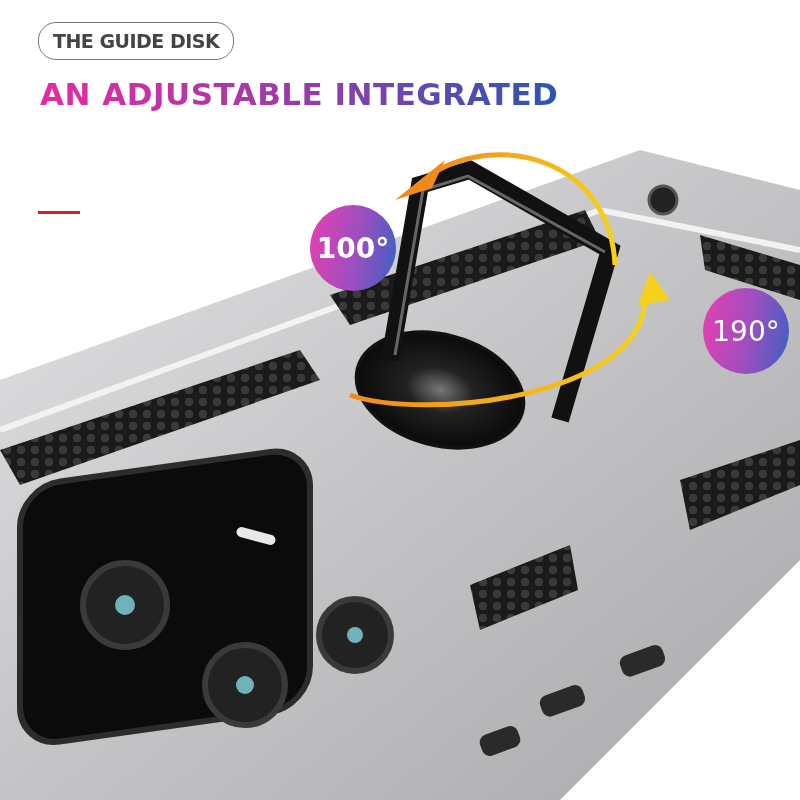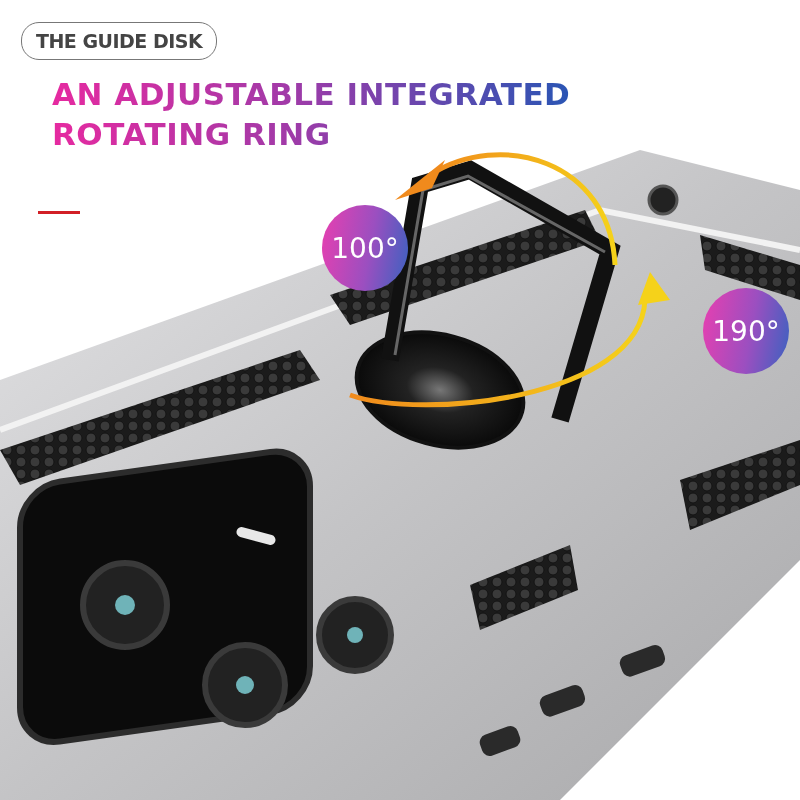--- a/index.html
+++ b/index.html
@@ -1,20 +1,20 @@
 <!DOCTYPE html>
 <html><head>
 <meta charset="utf-8">
 <style>
   html,body{margin:0;padding:0;}
   body{width:800px;height:800px;overflow:hidden;background:#ffffff;position:relative;font-family:"Liberation Sans",sans-serif;}
   .scene{position:absolute;inset:0;}
-  .pill{position:absolute;left:21px;top:22px;height:36px;padding:0 14px;border:1.5px solid #777;border-radius:18px;
+  .pill{position:absolute;left:38px;top:22px;height:36px;padding:0 14px;border:1.5px solid #777;border-radius:18px;
         display:flex;align-items:center;font:bold 19px "DejaVu Sans",sans-serif;color:#444;letter-spacing:-0.5px;background:#fff;z-index:5;}
-  .headline{position:absolute;left:52px;top:74px;z-index:5;font:bold 31px "DejaVu Sans",sans-serif;line-height:40px;letter-spacing:0.5px;
+  .headline{position:absolute;left:40px;top:74px;z-index:5;font:bold 31px "DejaVu Sans",sans-serif;line-height:40px;letter-spacing:0.5px;
         background:linear-gradient(90deg,#e62aa0 0%,#a23aa8 45%,#2a55b4 100%);-webkit-background-clip:text;background-clip:text;color:transparent;}
   .headline div{white-space:nowrap;}
   .redbar{position:absolute;left:38px;top:211px;width:42px;height:3px;background:#d21f26;z-index:5;}
   .badge{position:absolute;border-radius:50%;display:flex;align-items:center;justify-content:center;
         font:28px "DejaVu Sans",sans-serif;color:#fff;z-index:6;
         background:linear-gradient(100deg,#e93fb0 0%,#9b4fc0 55%,#3a62c0 100%);}
 </style>
 </head>
 <body>
 
@@ -73,19 +73,18 @@
     <polygon points="395,200 445,160 432,188" fill="#f08a1c"></polygon>
     <path d="M350 395 C420 420 640 400 645 300" fill="none" stroke="url(#arcG)" stroke-width="5"></path>
     <polygon points="650,272 638,305 670,300" fill="#f5d21a"></polygon>
   </svg>
 </div>
 
 <div class="pill">THE GUIDE DISK</div>
 
 <div class="headline">
   <div>AN ADJUSTABLE INTEGRATED</div>
-  <div>ROTATING RING</div>
 </div>
 
 <div class="redbar"></div>
 
-<div class="badge" style="left:322px;top:205px;width:86px;height:86px;">100°</div>
+<div class="badge" style="left:310px;top:205px;width:86px;height:86px;font-weight:bold;">100°</div>
 <div class="badge" style="left:703px;top:288px;width:86px;height:86px;">190°</div>
 
 </body></html>

